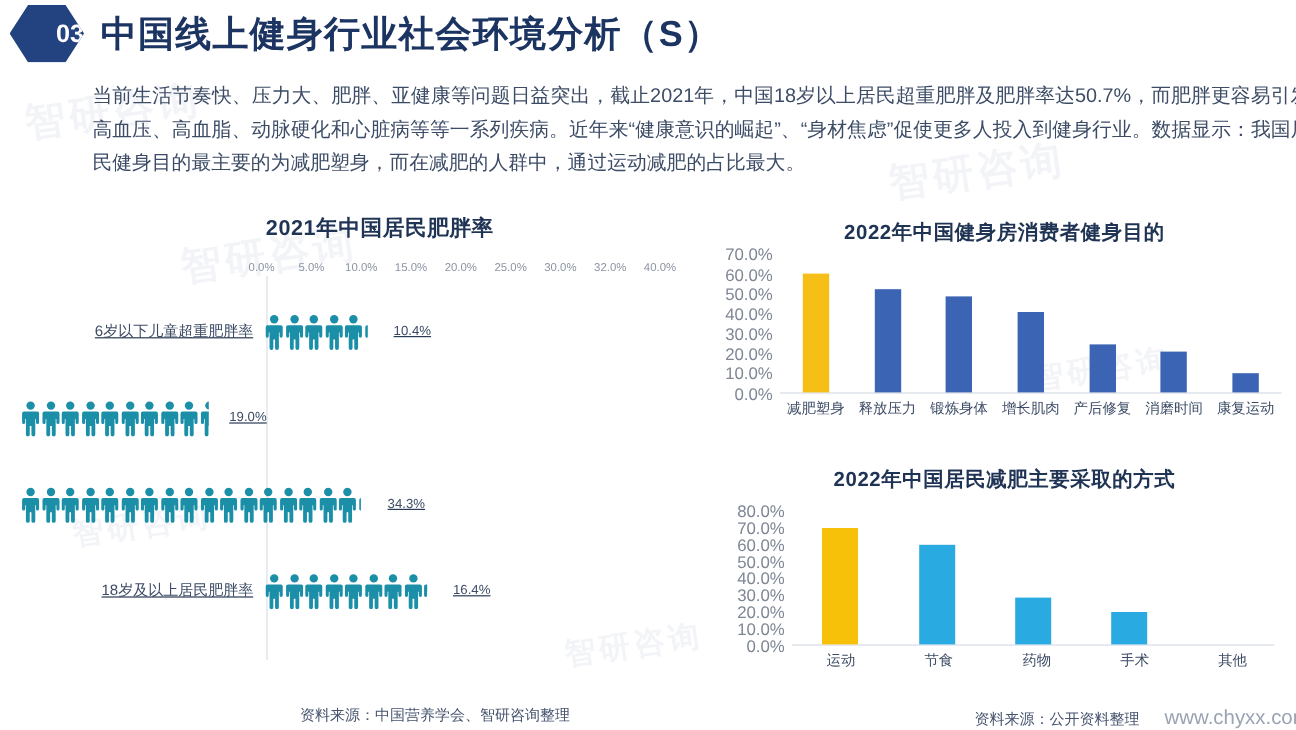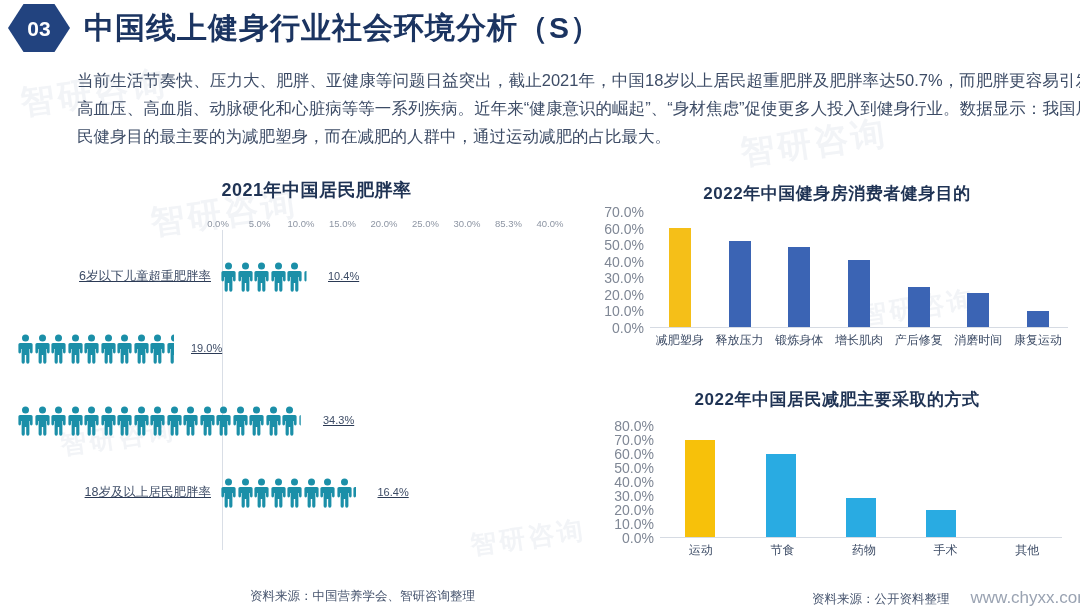--- a/index.html
+++ b/index.html
@@ -25,21 +25,21 @@
   }
   .wm.small { font-size:26px; }
 
   
   #header {
     position:absolute; left:0; top:2px; width:1080px; height:52px;
     display:flex; align-items:center;
   }
   #hexbadge {
     position:relative; width:62px; height:48px; margin-left:8px;
-    display:flex; align-items:center; justify-content:center;
+    display:flex; align-items:center; justify-content:flex-end;
     background:#22437f;
     clip-path:polygon(25% 0%,75% 0%,100% 50%,75% 100%,25% 100%,0% 50%);
     flex:0 0 auto;
   }
   #hexbadge span {
     color:#ffffff; font-size:21px; font-weight:bold; letter-spacing:0px;
     line-height:1;
   }
   #header-title {
     margin-left:14px;
@@ -143,21 +143,21 @@
 <div id="pictochart">
   <div id="picto-title">2021年中国居民肥胖率</div>
   <div id="picto-axis">
       <div class="tick" style="left: 0px;">0.0%</div>
       <div class="tick" style="left: 41.5px;">5.0%</div>
       <div class="tick" style="left: 83px;">10.0%</div>
       <div class="tick" style="left: 124.5px;">15.0%</div>
       <div class="tick" style="left: 166px;">20.0%</div>
       <div class="tick" style="left: 207.5px;">25.0%</div>
       <div class="tick" style="left: 249px;">30.0%</div>
-      <div class="tick" style="left: 290.5px;">85.3%</div>
+      <div class="tick" style="left: 290.5px;">32.0%</div>
       <div class="tick" style="left: 332px;">40.0%</div>
     </div>
   <div id="picto-vline"></div>
   <div id="picto-rows">
       <div class="picto-row">
         <div class="picto-label">6岁以下儿童超重肥胖率</div>
        <div class="picto-bar">
          <div style="display:flex;align-items:center;">
            <div class="picto-icons">
               <span class="pfig" style="width:15px;height:30px;display:inline-block;">

